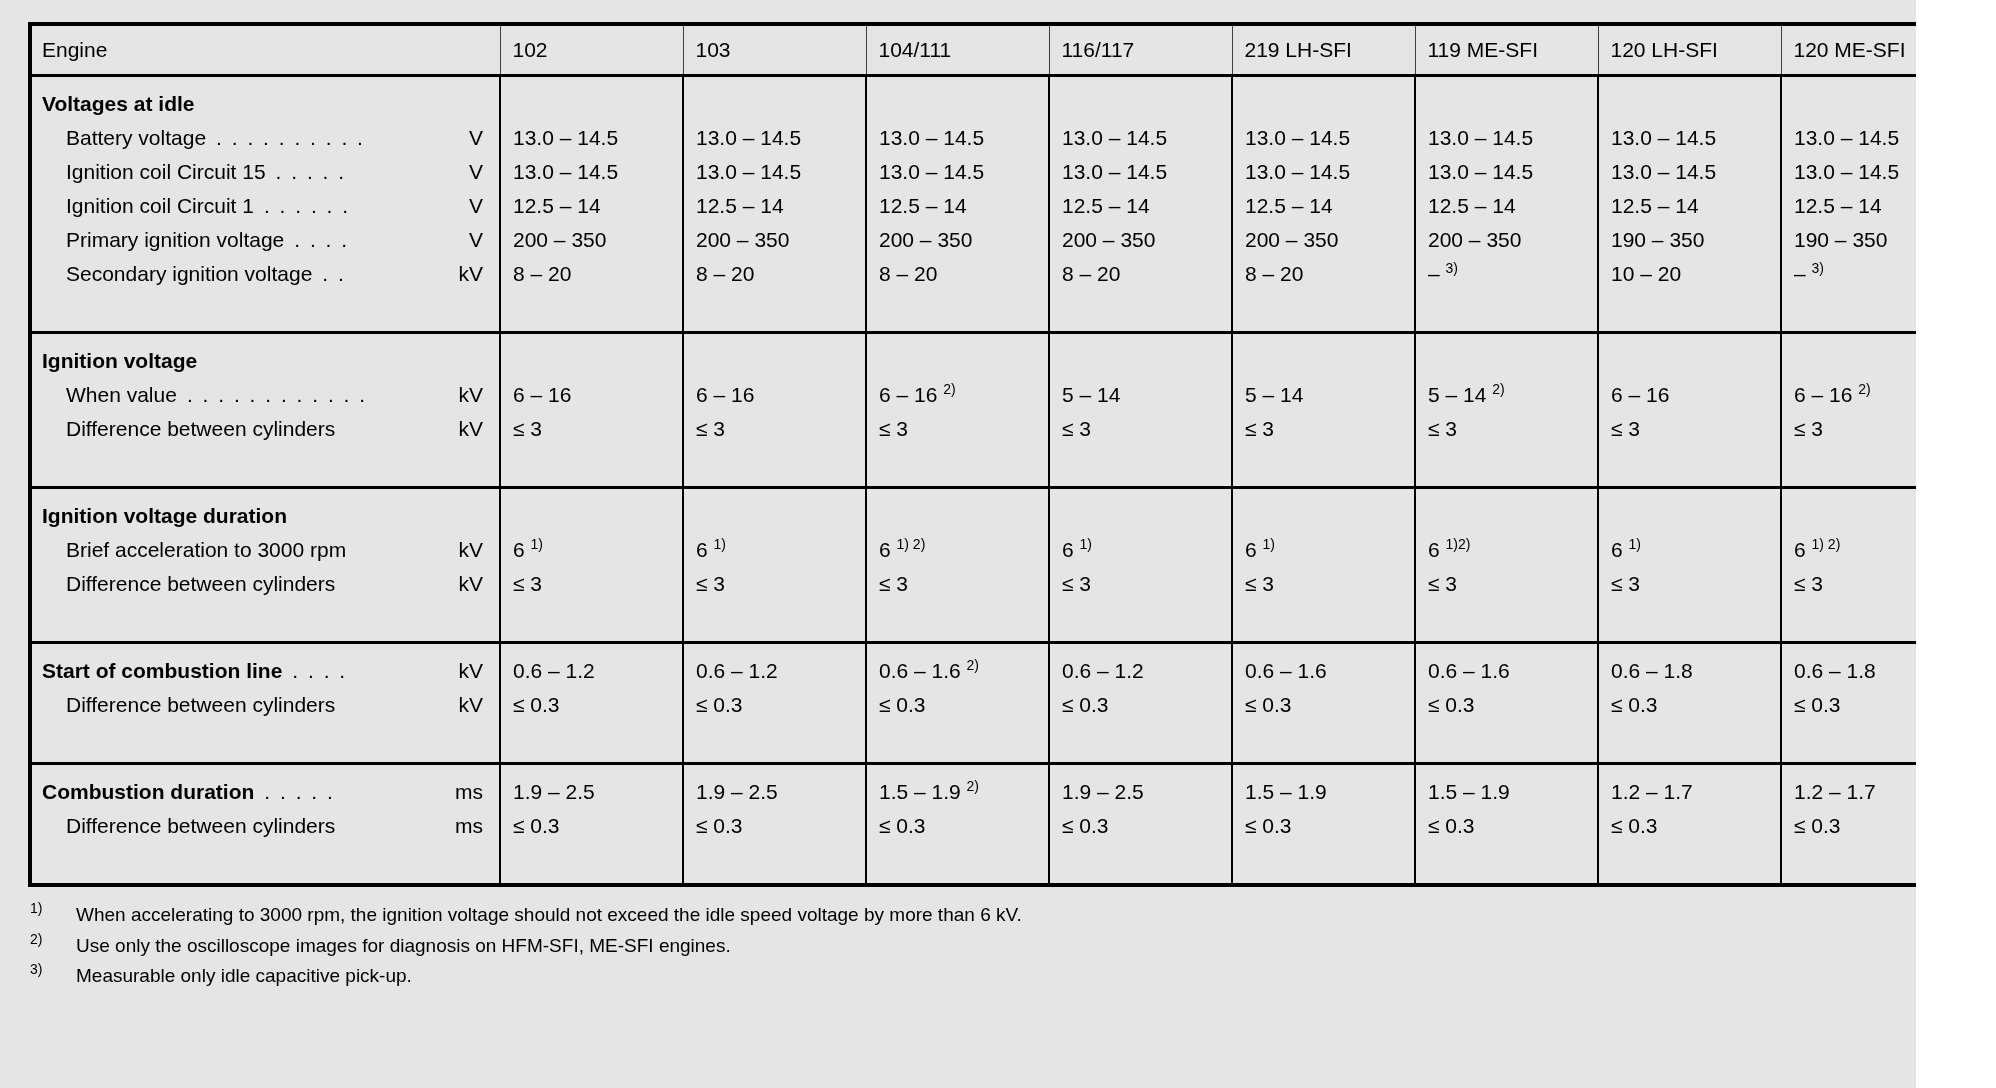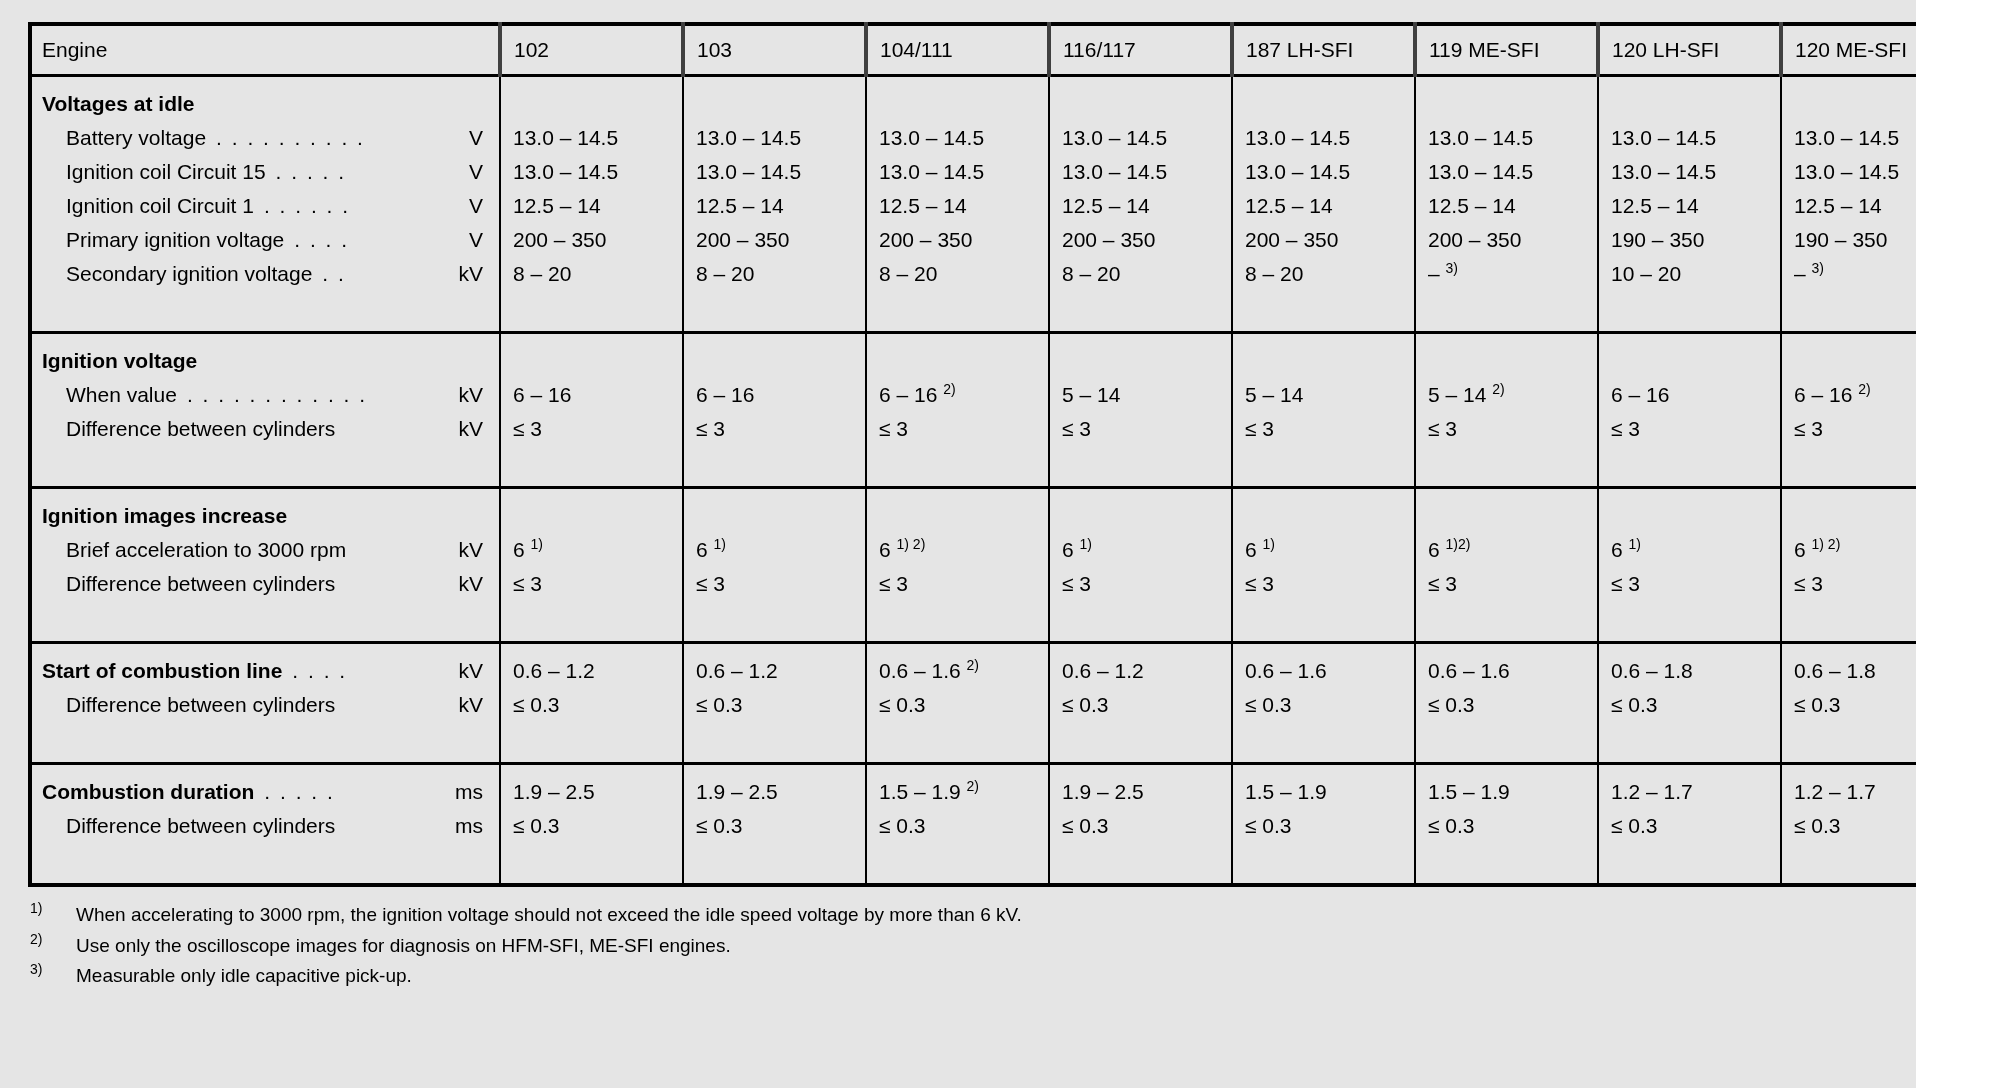--- a/index.html
+++ b/index.html
@@ -24,21 +24,21 @@
     border: 4px solid #000;
     font-size: 21px;
   }
   col.col-engine { width: 470px; }
   col.col-value  { width: 183px; }
 
   thead th {
     font-weight: normal;
     text-align: left;
     padding: 12px 6px 12px 12px;
-    border-left: 4px solid #404040;
+    border-left: 1px solid #404040;
     vertical-align: top;
     white-space: nowrap;
   }
   thead th:first-child { border-left: none; padding-left: 10px; }
 
   tbody { border-top: 3px solid #000; }
 
   td {
     border-left: 2px solid #000;
     vertical-align: top;
@@ -99,21 +99,21 @@
         <col class="col-value">
         <col class="col-value">
     </colgroup>
     <thead>
       <tr id="header-row">
           <th>Engine</th>
           <th>102</th>
           <th>103</th>
           <th>104/111</th>
           <th>116/117</th>
-          <th>187 LH-SFI</th>
+          <th>219 LH-SFI</th>
           <th>119 ME-SFI</th>
           <th>120 LH-SFI</th>
           <th>120 ME-SFI</th>
         </tr>
     </thead>
   <tbody>
         <tr class="section-first">
           <td class="label-cell bold">
             <div class="label-line">
               <span class="lbl section-title">Voltages at idle</span>
@@ -270,21 +270,21 @@
           <td class="value-cell">≤ 3</td>
           <td class="value-cell">≤ 3</td>
           <td class="value-cell">≤ 3</td>
           <td class="value-cell">≤ 3</td>
         </tr>
       </tbody>
       <tbody>
         <tr class="section-first">
           <td class="label-cell bold">
             <div class="label-line">
-              <span class="lbl section-title">Ignition images increase</span>
+              <span class="lbl section-title">Ignition voltage duration</span>
               <span class="spacer"></span>
             </div>
           </td>
           <td class="value-cell"></td>
           <td class="value-cell"></td>
           <td class="value-cell"></td>
           <td class="value-cell"></td>
           <td class="value-cell"></td>
           <td class="value-cell"></td>
           <td class="value-cell"></td>

